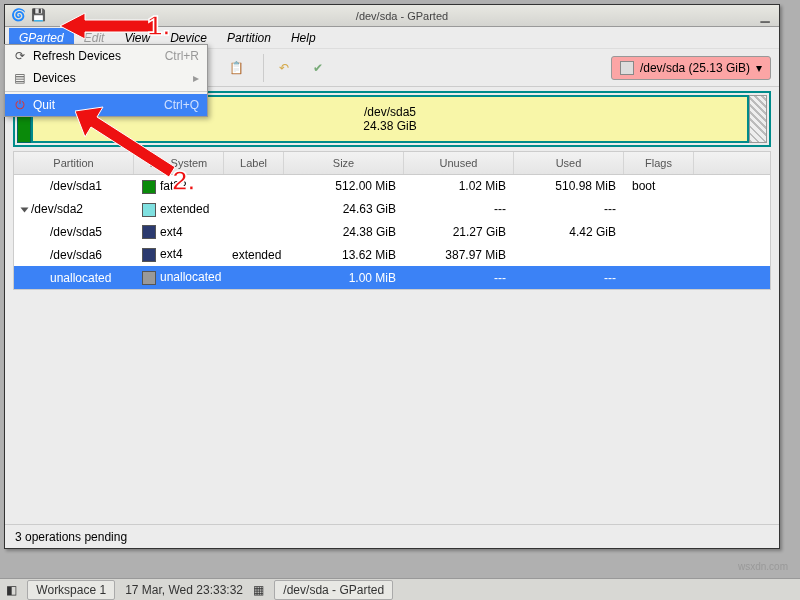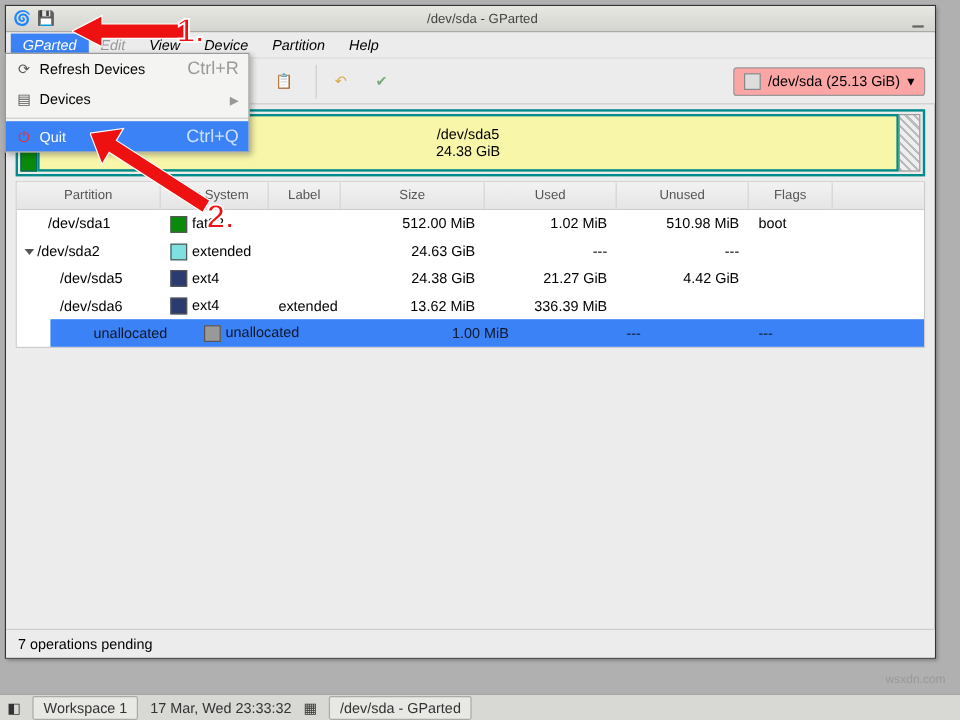--- a/index.html
+++ b/index.html
@@ -11,42 +11,42 @@
 .titlebar-icons span { width: 16px; height: 16px; display: inline-block; }
 .titlebar-title { flex: 1; text-align: center; color: #444; font-size: 11px; }
 
 .menubar { height: 22px; background: #ececec; display: flex; align-items: center; padding: 0 4px; border-bottom: 1px solid #ddd; }
 .menubar-item { padding: 3px 10px; cursor: default; font-style: italic; }
 .menubar-item.open { background: #3b82f6; color: white; }
 
 .dropdown { position: absolute; left: 4px; top: 44px; width: 204px; background: #f4f4f2; border: 1px solid #999; box-shadow: 2px 2px 5px rgba(0,0,0,0.3); z-index: 50; }
 .dd-item { display: flex; align-items: center; padding: 4px 8px; gap: 6px; }
 .dd-item .lbl { flex: 1; }
-.dd-item .sc { color: #999; font-size: 15px; }
+.dd-item .sc { color: #999; font-size: 12px; }
 .dd-item.hl { background: #3b82f6; color: white; }
 .dd-item.hl .sc { color: #cfe0ff; }
 .dd-icon { width: 14px; text-align: center; color: #555; }
 
 .toolbar { height: 38px; background: #ececec; display: flex; align-items: center; padding: 0 8px; border-bottom: 1px solid #ccc; }
 .toolbar .tb-btn { width: 28px; height: 28px; margin-right: 6px; display: flex; align-items: center; justify-content: center; color: #999; }
 .toolbar .sep { width: 1px; height: 28px; background: #ccc; margin: 0 6px; }
 .dev-selector { margin-left: auto; border: 1px solid #999; border-radius: 3px; background: #fca5a5; padding: 4px 8px; display: flex; align-items: center; gap: 6px; }
 .dev-selector .disk-icon { width: 14px; height: 14px; background: #ddd; border: 1px solid #888; }
 
 .disk-graphic { margin: 4px 8px; border: 2px solid #008b8b; padding: 2px; display: flex; position: relative; height: 56px; }
 .disk-graphic .slice { border: 2px solid #008b8b; background: #f8f6a8; flex: 1; display: flex; flex-direction: column; align-items: center; justify-content: center; font-size: 11px; }
 .disk-graphic .hatch { width: 18px; background: repeating-linear-gradient(45deg,#bbb,#bbb 2px,#eee 2px,#eee 5px); border: 1px solid #999; }
 
 .ptable { margin: 4px 8px; border: 1px solid #ccc; background: white; }
 .ptable-header, .ptable-row { display: grid; grid-template-columns: 120px 90px 60px 120px 110px 110px 70px; align-items: center; }
 .ptable-header { background: linear-gradient(#f2f2f2,#e5e5e5); border-bottom: 1px solid #ccc; color: #555; }
 .ptable-header > div { padding: 5px 8px; border-right: 1px solid #d5d5d5; text-align: center; font-size: 11px; }
 .ptable-row > div { padding: 4px 8px; white-space: nowrap; }
 .ptable-row .num { text-align: right; }
-.ptable-row.sel { background: #3b82f6; color: #0f172a; margin-left: 28px; }
+.ptable-row.sel { background: #3b82f6; color: #ffffff; }
 .color-box { display: inline-block; width: 14px; height: 14px; border: 1px solid #555; vertical-align: middle; margin-right: 4px; }
 .tri { display: inline-block; width: 0; height: 0; border-top: 4px solid transparent; border-bottom: 4px solid transparent; border-left: 5px solid #555; margin-right: 4px; transform: rotate(90deg); vertical-align: middle; }
 
 .statusbar { position: absolute; bottom: 0; left: 0; right: 0; height: 24px; background: #ececec; border-top: 1px solid #ccc; display: flex; align-items: center; padding: 0 10px; font-size: 11px; }
 
 .taskbar { position: absolute; bottom: 0; left: 0; right: 0; height: 22px; background: #d8d8d4; border-top: 1px solid #999; display: flex; align-items: center; padding: 0 6px; gap: 10px; font-size: 11px; color: #333; }
 .taskbar .tb-item { padding: 2px 8px; border: 1px solid #aaa; background: #e8e8e4; border-radius: 2px; }
 
 .annotation { position: absolute; z-index: 100; pointer-events: none; font-weight: 900; font-size: 28px; color: #e11; -webkit-text-stroke: 1.5px white; }
 .arrow1 { position: absolute; z-index: 99; left: 60px; top: 8px; width: 100px; height: 35px; }
@@ -98,27 +98,27 @@
     </div>
     <div class="hatch"></div>
   </div>
 
   <div class="ptable">
     <div class="ptable-header">
       <div>Partition</div>
       <div>File System</div>
       <div>Label</div>
       <div>Size</div>
+      <div>Unused</div>
       <div>Used</div>
-      <div>Unused</div>
       <div>Flags</div>
     </div>
     <div id="rows">
         <div class="ptable-row">
-          <div style="padding-left:26px">/dev/sda1</div>
+          <div style="padding-left:36px">/dev/sda1</div>
           <div><span class="color-box" style="background:#0a8a0a"></span>fat32</div>
           <div></div>
           <div class="num">512.00 MiB</div>
           <div class="num">1.02 MiB</div>
           <div class="num">510.98 MiB</div>
           <div>boot</div>
         </div>
         <div class="ptable-row">
           <div style="padding-left:8px"><span class="tri"></span>/dev/sda2</div>
           <div><span class="color-box" style="background:#7fe0e0"></span>extended</div>
@@ -135,37 +135,37 @@
           <div class="num">24.38 GiB</div>
           <div class="num">21.27 GiB</div>
           <div class="num">4.42 GiB</div>
           <div></div>
         </div>
         <div class="ptable-row">
           <div style="padding-left:36px">/dev/sda6</div>
           <div><span class="color-box" style="background:#2b3a6f"></span>ext4</div>
           <div>extended</div>
           <div class="num">13.62 MiB</div>
-          <div class="num">336.39 MiB</div>
+          <div class="num">387.97 MiB</div>
           <div></div>
         </div>
         <div class="ptable-row sel">
           <div style="padding-left:36px">unallocated</div>
           <div><span class="color-box" style="background:#999999"></span>unallocated</div>
           <div></div>
           <div class="num">1.00 MiB</div>
           <div class="num">---</div>
           <div class="num">---</div>
           <div></div>
         </div>
       </div>
   </div>
 
   <div class="statusbar">
-    <span>7 operations pending</span>
+    <span>3 operations pending</span>
   </div>
 </div>
 
 <div class="dropdown">
   <div class="dd-item">
     <span class="dd-icon">⟳</span>
     <span class="lbl">Refresh Devices</span>
     <span class="sc">Ctrl+R</span>
   </div>
   <div class="dd-item">

